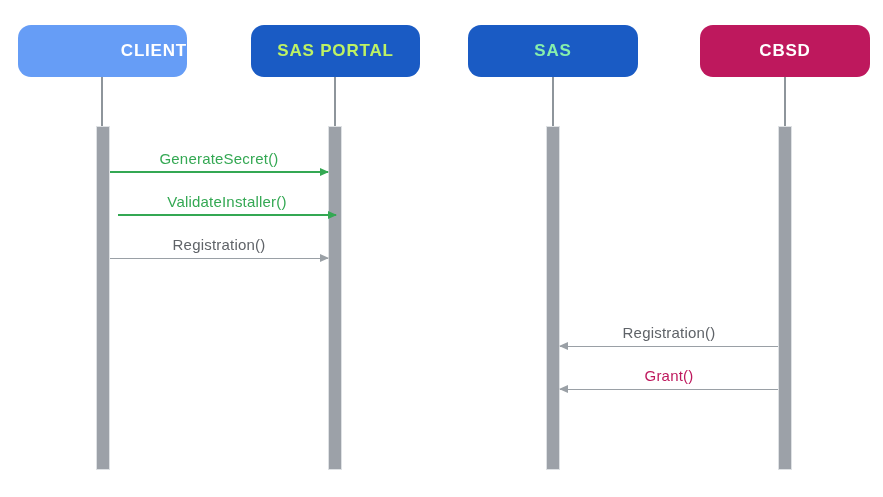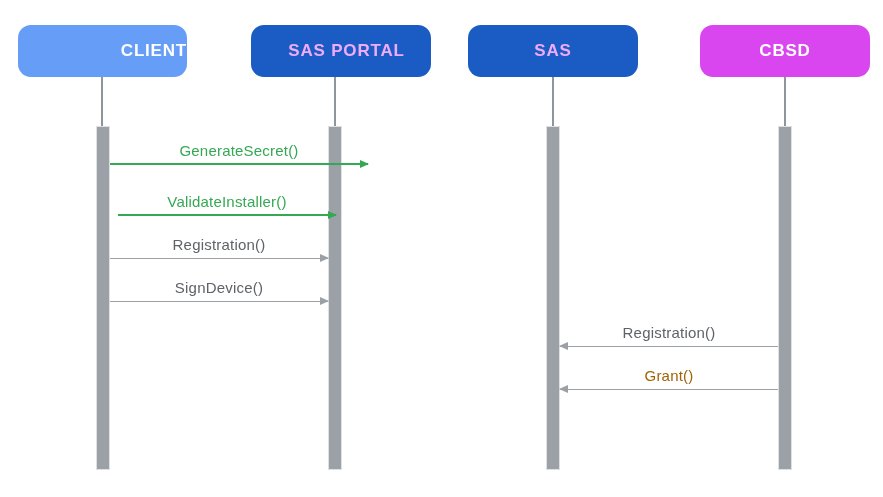--- a/index.html
+++ b/index.html
@@ -89,42 +89,42 @@
   .stem-client  { left: 101px; }
   .stem-portal  { left: 334px; }
   .stem-sas     { left: 552px; }
   .stem-cbsd    { left: 784px; }
   .bar-client   { left: 96px; }
   .bar-portal   { left: 328px; }
   .bar-sas      { left: 546px; }
   .bar-cbsd     { left: 778px; }
   .msg-left-col  { left: 110px; }
   .msg-right-col { left: 560px; }
-  .msg-1 { top: 139px; padding-left: 40px; }
+  .msg-1 { top: 147px; }
   .msg-2 { top: 190px; margin-left: 8px; }
   .msg-3 { top: 233px; }
   .msg-4 { top: 276px; }
   .msg-5 { top: 321px; }
   .msg-6 { top: 364px; }
 </style>
 </head>
 <body>
 
 <div class="stage">
 
   <div class="actor-box pos-client" style="background-color: rgb(102, 157, 246); color: rgb(255, 255, 255);">
     <span>CLIENT</span>
   </div>
-  <div class="actor-box pos-portal" style="background-color: rgb(26, 91, 196); color: #f0abfc; padding-left: 11px;">
+  <div class="actor-box pos-portal" style="background-color: rgb(26, 91, 196); color: #bef264;">
     <span>SAS PORTAL</span>
   </div>
-  <div class="actor-box pos-sas" style="background-color: rgb(26, 91, 196); color: #f0abfc;">
+  <div class="actor-box pos-sas" style="background-color: rgb(26, 91, 196); color: #86efac;">
     <span>SAS</span>
   </div>
-  <div class="actor-box pos-cbsd" style="background-color: #d946ef; color: rgb(255, 255, 255);">
+  <div class="actor-box pos-cbsd" style="background-color: #be185d; color: rgb(255, 255, 255);">
     <span>CBSD</span>
   </div>
 
   <div class="stem stem-client" style="background-color: rgb(142, 149, 155);"></div>
   <div class="stem stem-portal" style="background-color: rgb(142, 149, 155);"></div>
   <div class="stem stem-sas" style="background-color: rgb(142, 149, 155);"></div>
   <div class="stem stem-cbsd" style="background-color: rgb(142, 149, 155);"></div>
 
   <div class="activation-bar bar-client" style="background-color: rgb(156, 161, 168); border-color: rgb(222, 225, 228);"></div>
   <div class="activation-bar bar-portal" style="background-color: rgb(156, 161, 168); border-color: rgb(222, 225, 228);"></div>
@@ -142,31 +142,26 @@
     <div class="message-line" style="background-color: rgb(52, 168, 83);"></div>
     <div class="arrow-head right" style="border-left-color: rgb(52, 168, 83);"></div>
   </div>
 
   <div class="message thin msg-left-col msg-3">
     <div class="message-label" style="color: rgb(95, 99, 104);">Registration()</div>
     <div class="message-line" style="background-color: rgb(154, 160, 166);"></div>
     <div class="arrow-head right" style="border-left-color: rgb(154, 160, 166);"></div>
   </div>
 
-  <div class="message thin msg-left-col msg-4">
-    <div class="message-label" style="color: rgb(95, 99, 104);">SignDevice()</div>
-    <div class="message-line" style="background-color: rgb(154, 160, 166);"></div>
-    <div class="arrow-head right" style="border-left-color: rgb(154, 160, 166);"></div>
-  </div>
 
   <div class="message thin msg-right-col msg-5">
     <div class="message-label" style="color: rgb(95, 99, 104);">Registration()</div>
     <div class="message-line" style="background-color: rgb(154, 160, 166);"></div>
     <div class="arrow-head left" style="border-right-color: rgb(154, 160, 166);"></div>
   </div>
 
   <div class="message thin msg-right-col msg-6">
-    <div class="message-label" style="color: #a16207;">Grant()</div>
+    <div class="message-label" style="color: #be185d;">Grant()</div>
     <div class="message-line" style="background-color: rgb(154, 160, 166);"></div>
     <div class="arrow-head left" style="border-right-color: rgb(154, 160, 166);"></div>
   </div>
 
 </div>
 
 </body></html>

